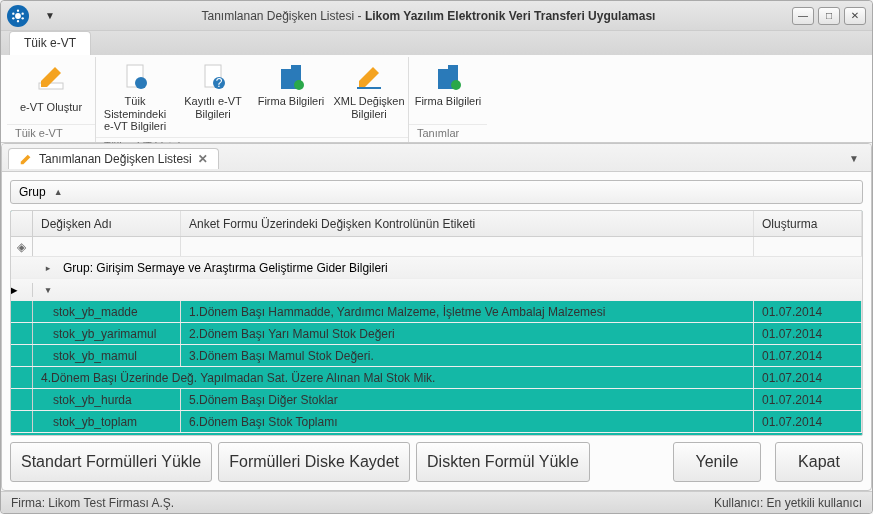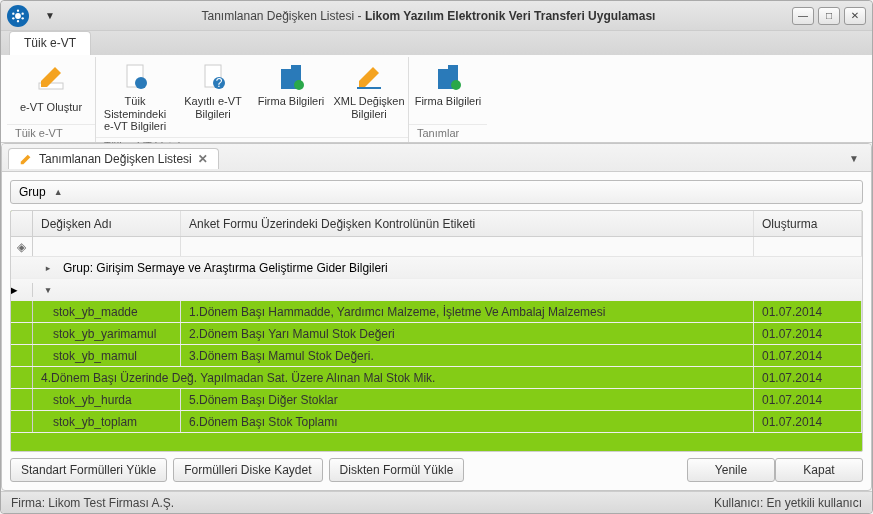--- a/index.html
+++ b/index.html
@@ -36,43 +36,43 @@
 .page-tab { display: flex; align-items: center; gap: 6px; background: #fff; border: 1px solid #c9c9c9; border-bottom: none; border-radius: 4px 4px 0 0; padding: 3px 10px; font-size: 12px; color: #333; }
 .page-tab-close { color: #777; font-weight: bold; cursor: pointer; }
 .page-chevron { margin-left: auto; color: #555; font-size: 10px; padding-right: 6px; }
 
 
 .content { flex: 1; display: flex; flex-direction: column; padding: 8px 8px 8px 8px; overflow: hidden; }
 .group-box { display: inline-flex; align-items: center; gap: 8px; height: 24px; border: 1px solid #bbb; border-radius: 3px; padding: 8px 8px; background: linear-gradient(#fdfdfd, #efefef); margin-bottom: 6px; }
 .group-box .arr { font-size: 9px; color: #555; }
 
 
-.table-wrap { flex: 1; border: 1px solid #cfcfcf; background: #84cc16; display: flex; flex-direction: column; overflow: hidden; border-radius: 2px; }
+.table-wrap { flex: 1; border: 1px solid #cfcfcf; background: #14b8a6; display: flex; flex-direction: column; overflow: hidden; border-radius: 2px; }
 .thead { display: flex; background: linear-gradient(#f7f7f7, #ececec); border-bottom: 1px solid #cfcfcf; height: 26px; }
 .th, .td { border-right: 1px solid #e0e0e0; display: flex; align-items: center; padding: 0 8px; font-size: 12px; color: #333; }
 .th-row-indicator, .td-row-indicator { width: 22px; flex: none; border-right: 1px solid #cfcfcf; justify-content: center; }
 .th1, .td1 { width: 148px; flex: none; }
 .th2, .td2 { flex: 1; }
 .th3, .td3 { width: 108px; flex: none; }
 .filter-row { display: flex; height: 20px; border-bottom: 1px solid #e5e5e5; background: #fafafa; }
 .filter-row .td-row-indicator { color: #6a6a6a; }
 .tbody { overflow: auto; }
 .group-row { display: flex; height: 22px; align-items: center; border-bottom: 1px solid #eee; background: linear-gradient(#f7f7f7,#f0f0f0); }
 .group-row .td-row-indicator { width: 22px; border-right: 1px solid #cfcfcf; }
 .group-row .group-cell { flex: 1; display: flex; align-items: center; }
 .group-row .exp { width: 30px; display: inline-flex; justify-content: center; color: #555; font-size: 9px; }
 .group-row.expanded { font-weight: bold; }
 .data-row { display: flex; height: 22px; border-bottom: 1px solid #eee; }
 .data-row .td-row-indicator { width: 22px; border-right: 1px solid #cfcfcf; }
 .data-row .td1 { padding-left: 20px; }
 
 
 .btn-bar { display: flex; gap: 6px; margin-top: 6px; }
-.btn { height: 24px; padding: 0 10px; border: 1px solid #b5b5b5; border-radius: 3px; background: linear-gradient(#fdfdfd,#e9e9e9); font-size: 12px; color: #333; display: inline-flex; align-items: center; cursor: pointer; }
-.btn-right { margin-left: auto; display: flex; gap: 0; }
+.btn { height: 40px; padding: 0 10px; border: 1px solid #b5b5b5; border-radius: 3px; background: linear-gradient(#fdfdfd,#e9e9e9); font-size: 16px; color: #333; display: inline-flex; align-items: center; cursor: pointer; }
+.btn-right { margin-left: auto; display: flex; gap: 14px; }
 .btn-right .btn { width: 88px; justify-content: center; }
 
 
 .statusbar { height: 22px; background: linear-gradient(#e8e8e8,#d9d9d9); border-top: 1px solid #ccc; display: flex; align-items: center; padding: 7px 10px; font-size: 12px; color: #444; border-radius: 0 0 4px 4px; }
 .statusbar .right { margin-left: auto; }
 
 
 .svg-build { fill: #2a7ab9; }
 .svg-pencil { fill: #f4a321; }
 </style>

